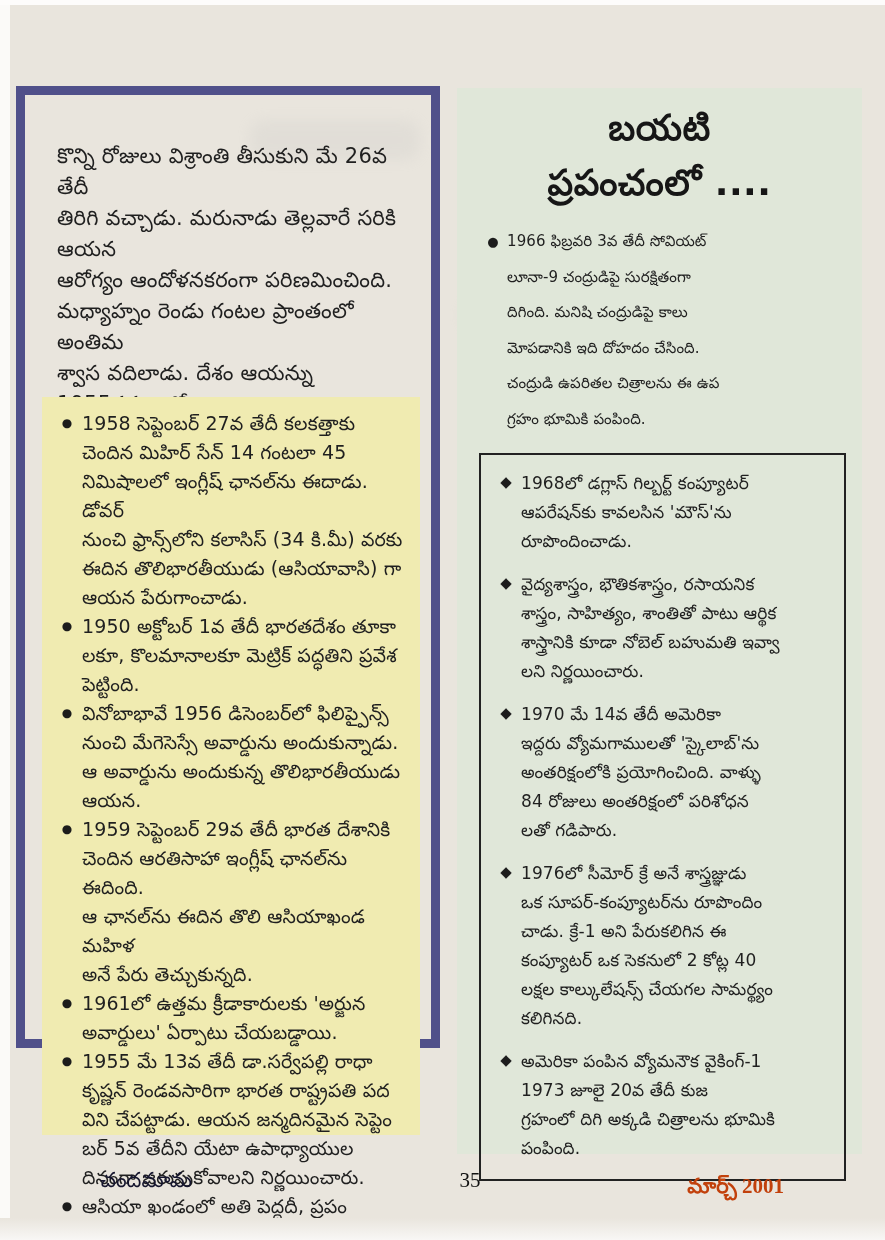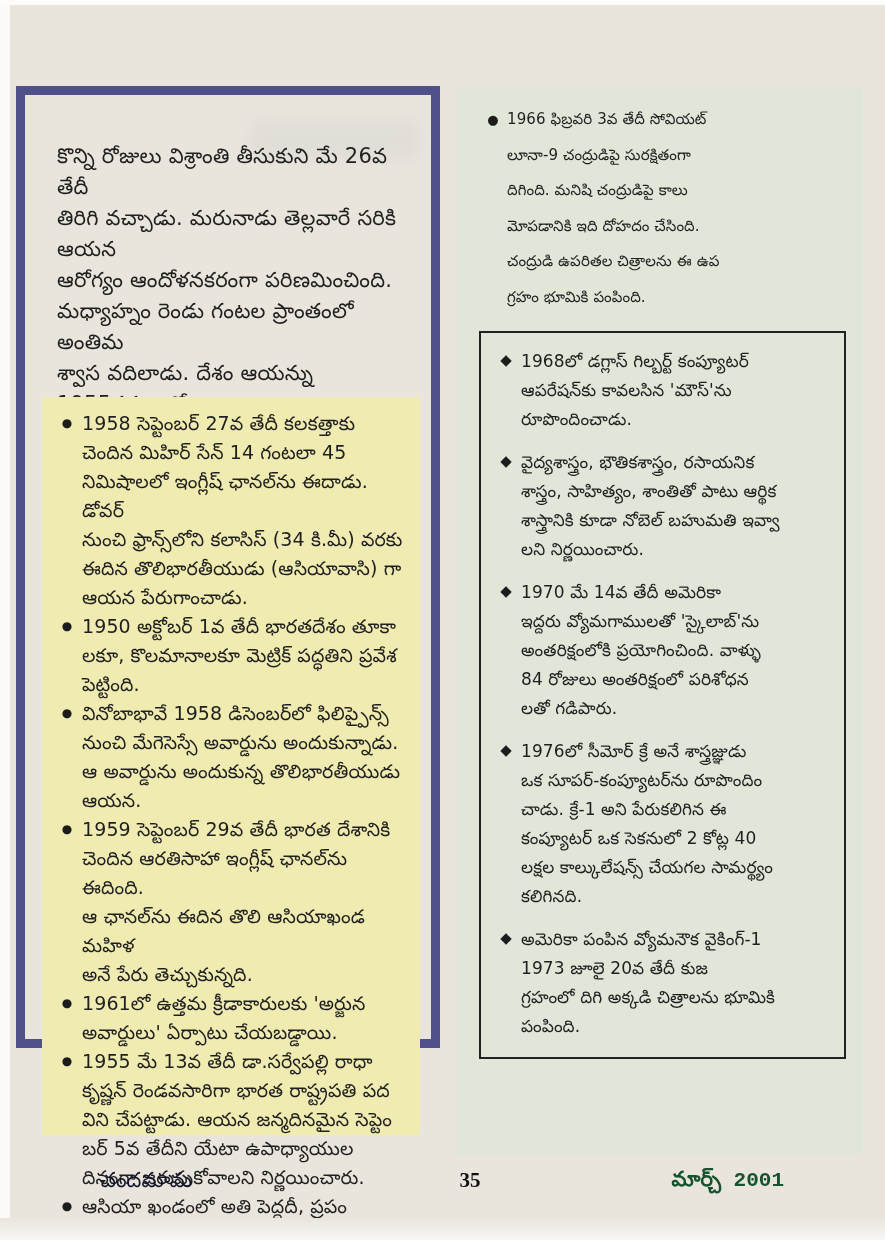--- a/index.html
+++ b/index.html
@@ -82,26 +82,26 @@
   
   .footer{
     position:absolute;left:0;top:1166px;width:820px;height:34px;
     color:#15152e;
     margin-left:28px;
   }
   .footer .mag{position:absolute;left:72px;top:2px;font-size:21px;}
   .footer .pageno{
     position:absolute;left:442px;top:2px;transform:translateX(-50%);
     font-family:"Liberation Serif","DejaVu Serif",serif;
-    font-weight:700;font-size:21px;color:#111;
+    font-weight:400;font-size:21px;color:#111;
   }
   .footer .issue{
-    position:absolute;right:64px;top:2px;
-    font-family:Liberation Mono, monospace;
-    font-weight:700;font-size:21px;color:#14532d;
+    position:absolute;right:64px;top:8px;
+    font-family:Liberation Serif, serif;
+    font-weight:700;font-size:21px;color:#c2410c;
   }
 </style>
 </head>
 <body>
 
 <div class="page">
 
   <div class="ghost g1"></div>
   <div class="ghost g2"></div>
   <div class="ghost g3"></div>
@@ -127,21 +127,21 @@
 ఆయన పేరుగాంచాడు.</span>
       </div>
       <div class="b-row">
         <span class="b-marker">●</span>
         <span class="b-text">1950 అక్టోబర్ 1వ తేదీ భారతదేశం తూకా
 లకూ, కొలమానాలకూ మెట్రిక్ పద్ధతిని ప్రవేశ
 పెట్టింది.</span>
       </div>
       <div class="b-row">
         <span class="b-marker">●</span>
-        <span class="b-text">వినోబాభావే 1958 డిసెంబర్‌లో ఫిలిప్పైన్స్
+        <span class="b-text">వినోబాభావే 1956 డిసెంబర్‌లో ఫిలిప్పైన్స్
 నుంచి మేగెసెస్సే అవార్డును అందుకున్నాడు.
 ఆ అవార్డును అందుకున్న తొలిభారతీయుడు
 ఆయన.</span>
       </div>
       <div class="b-row">
         <span class="b-marker">●</span>
         <span class="b-text">1959 సెప్టెంబర్ 29వ తేదీ భారత దేశానికి
 చెందిన ఆరతిసాహా ఇంగ్లీష్ ఛానల్‌ను ఈదింది.
 ఆ ఛానల్‌ను ఈదిన తొలి ఆసియాఖండ మహిళ
 అనే పేరు తెచ్చుకున్నది.</span>
@@ -163,20 +163,24 @@
         <span class="b-marker">●</span>
         <span class="b-text">ఆసియా ఖండంలో అతి పెద్దదీ, ప్రపం
 చంలో రెండవదీ అయిన 'బిర్లా ప్లానిటోరి
 యం' 1960 సెప్టెంబర్ 29వ తేదీ కల
 కత్తాలో ప్రారంభించబడింది.</span>
       </div>
     </div>
   </div>
 
   <div class="right-panel">
+    <div class="panel-heading">
+      <div>బయటి</div>
+      <div>ప్రపంచంలో ....</div>
+    </div>
 
     <div class="b-row lead-bullet">
       <span class="b-marker">●</span>
       <span class="b-text">1966 ఫిబ్రవరి 3వ తేదీ సోవియట్
 లూనా-9 చంద్రుడిపై సురక్షితంగా
 దిగింది. మనిషి చంద్రుడిపై కాలు
 మోపడానికి ఇది దోహదం చేసింది.
 చంద్రుడి ఉపరితల చిత్రాలను ఈ ఉప
 గ్రహం భూమికి పంపింది.</span>
     </div>

